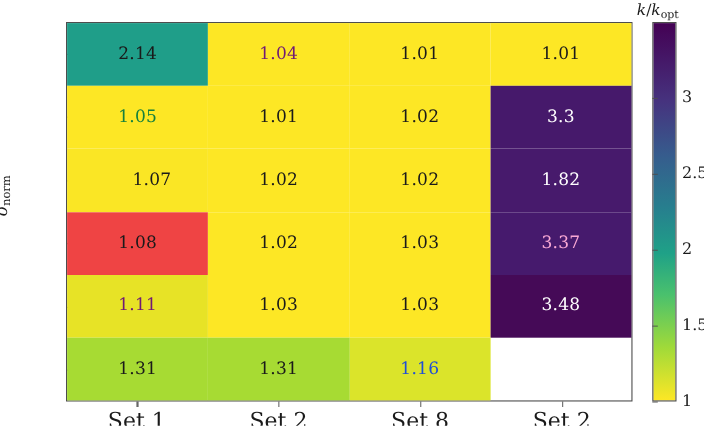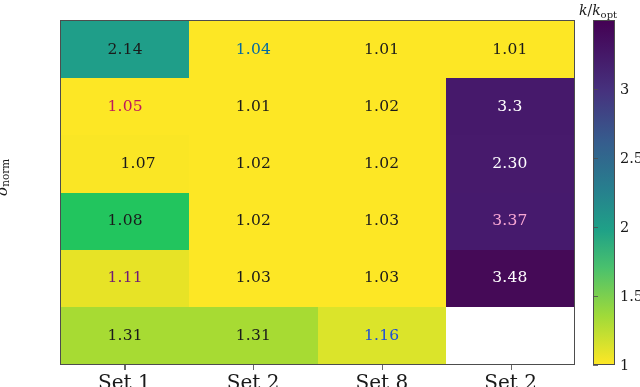--- a/index.html
+++ b/index.html
@@ -163,53 +163,53 @@
       <div class="ytick-mark" style="top: 221.25px;"></div>
       <div class="ytick-mark" style="top: 278.75px;"></div>
       <div class="ytick-mark" style="top: 336.25px;"></div>
     </div>
 
   <div id="plot-area">
       <div class="heat-cell" style="background: rgb(31, 158, 137);">
         <span class="cell-value" style="color: rgb(26, 26, 26);">2.14</span>
       </div>
       <div class="heat-cell" style="background: rgb(253, 231, 37);">
-        <span class="cell-value" style="color: #0369a1;">1.04</span>
+        <span class="cell-value" style="color: #701a75;">1.04</span>
       </div>
       <div class="heat-cell" style="background: rgb(253, 231, 37);">
         <span class="cell-value" style="color: rgb(26, 26, 26);">1.01</span>
       </div>
       <div class="heat-cell" style="background: rgb(253, 231, 37);">
         <span class="cell-value" style="color: rgb(26, 26, 26);">1.01</span>
       </div>
       <div class="heat-cell" style="background: rgb(253, 231, 37);">
-        <span class="cell-value" style="color: #be185d;">1.05</span>
+        <span class="cell-value" style="color: #15803d;">1.05</span>
       </div>
       <div class="heat-cell" style="background: rgb(253, 231, 37);">
         <span class="cell-value" style="color: rgb(26, 26, 26);">1.01</span>
       </div>
       <div class="heat-cell" style="background: rgb(253, 231, 37);">
         <span class="cell-value" style="color: rgb(26, 26, 26);">1.02</span>
       </div>
       <div class="heat-cell" style="background: rgb(70, 25, 107);">
         <span class="cell-value" style="color: rgb(255, 255, 255);">3.3</span>
       </div>
       <div class="heat-cell" style="background: rgb(250, 230, 37);">
         <span class="cell-value" style="color: rgb(26, 26, 26); margin-left: 26px;">1.07</span>
       </div>
       <div class="heat-cell" style="background: rgb(253, 231, 37);">
         <span class="cell-value" style="color: rgb(26, 26, 26);">1.02</span>
       </div>
       <div class="heat-cell" style="background: rgb(253, 231, 37);">
         <span class="cell-value" style="color: rgb(26, 26, 26);">1.02</span>
       </div>
       <div class="heat-cell" style="background: rgb(71, 26, 108);">
-        <span class="cell-value" style="color: rgb(255, 255, 255);">2.30</span>
-      </div>
-      <div class="heat-cell" style="background: #22c55e;">
+        <span class="cell-value" style="color: rgb(255, 255, 255);">1.82</span>
+      </div>
+      <div class="heat-cell" style="background: #ef4444;">
         <span class="cell-value" style="color: rgb(26, 26, 26);">1.08</span>
       </div>
       <div class="heat-cell" style="background: rgb(253, 231, 37);">
         <span class="cell-value" style="color: rgb(26, 26, 26);">1.02</span>
       </div>
       <div class="heat-cell" style="background: rgb(253, 231, 37);">
         <span class="cell-value" style="color: rgb(26, 26, 26);">1.03</span>
       </div>
       <div class="heat-cell" style="background: rgb(70, 26, 109);">
         <span class="cell-value" style="color: #f9a8d4;">3.37</span>

